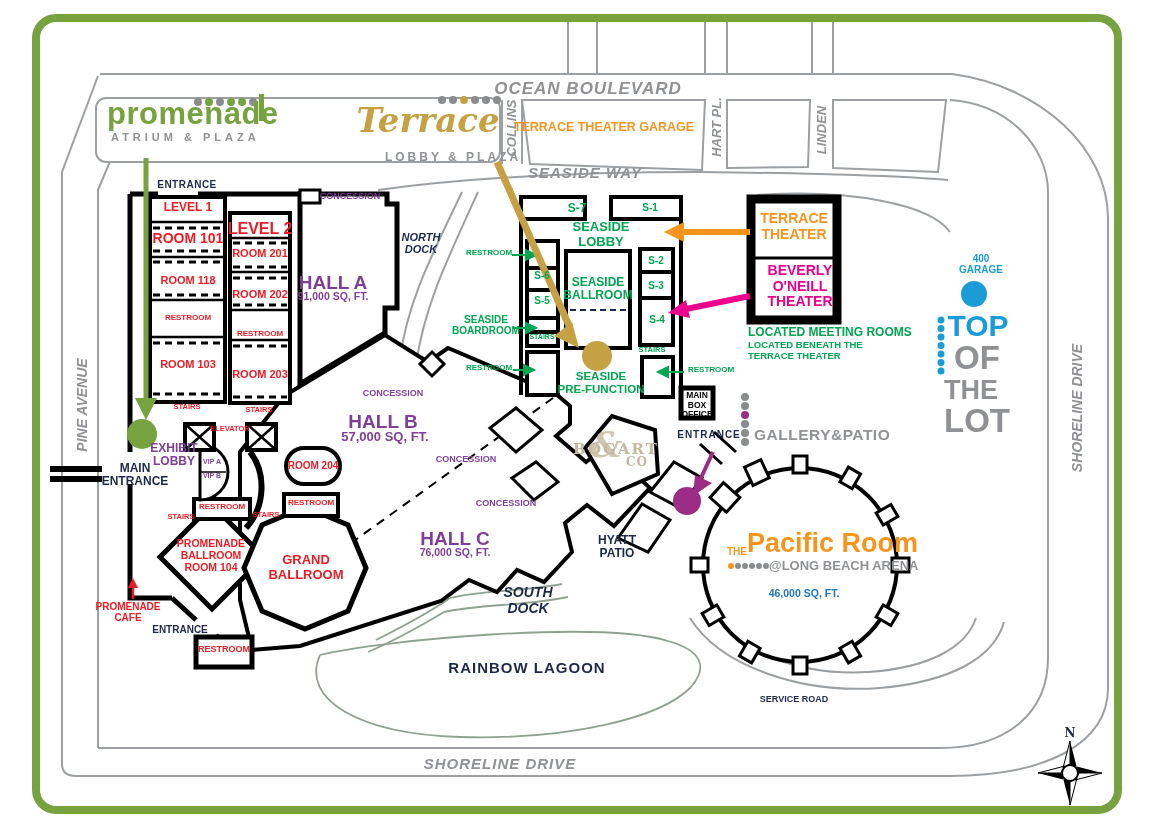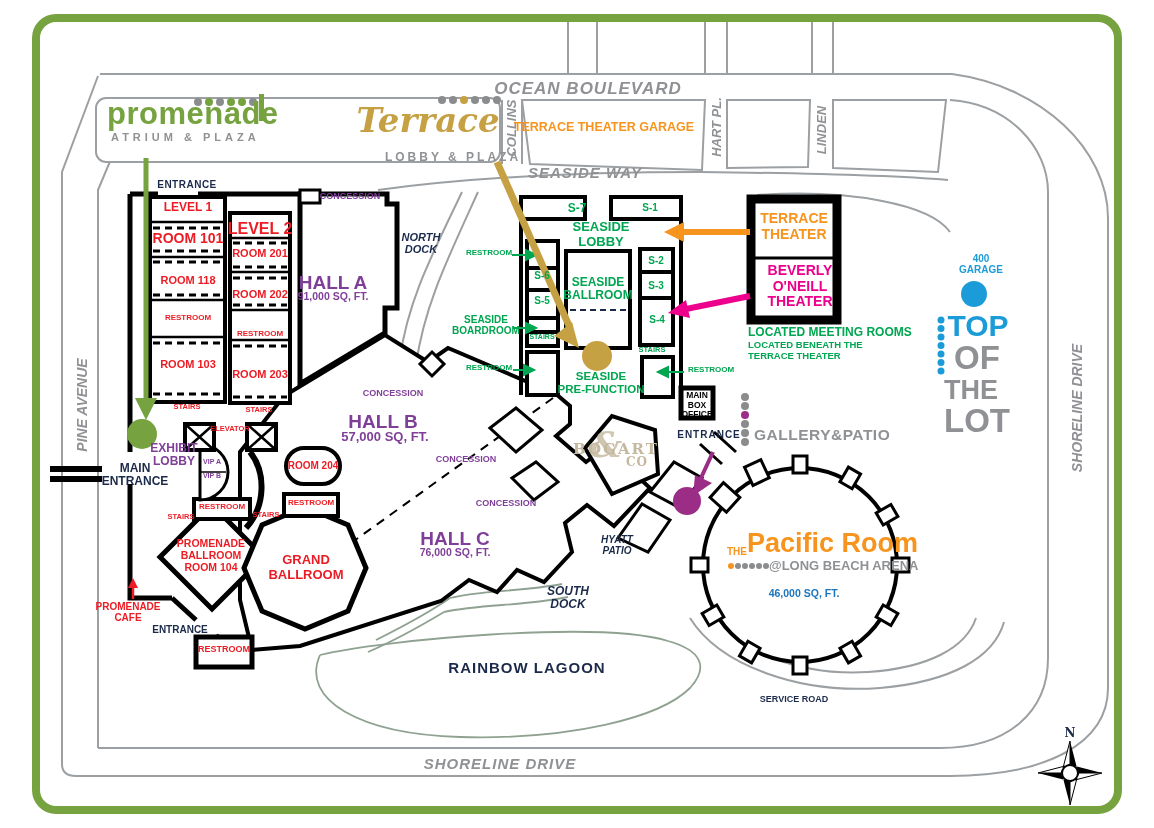--- a/index.html
+++ b/index.html
@@ -265,23 +265,23 @@
 <div class="lbl gry it" style="left:585px;top:165px;font-size:15px;letter-spacing:1px;">SEASIDE WAY</div>
 <div class="lbl v gry it" style="left:83px;top:405px;font-size:14px;">PINE AVENUE</div>
 <div class="lbl v gry it" style="left:1078px;top:408px;font-size:14px;">SHORELINE DRIVE</div>
 <div class="lbl gry it" style="left:500px;top:756px;font-size:15px;letter-spacing:1px;">SHORELINE DRIVE</div>
 <div class="lbl drk" style="left:794px;top:694px;font-size:9px;">SERVICE ROAD</div>
 
 <div class="lbl org" style="left:604px;top:120px;font-size:12.5px;">TERRACE THEATER GARAGE</div>
 <div class="lbl drk" style="left:527px;top:660px;font-size:15px;letter-spacing:1px;">RAINBOW LAGOON</div>
 <div class="lbl drk it" style="left:421px;top:231px;font-size:11px;">NORTH
 DOCK</div>
-<div class="lbl drk it" style="left:528px;top:585px;font-size:12px;margin-left:40px;">SOUTH
+<div class="lbl drk it" style="left:528px;top:585px;font-size:14px;">SOUTH
 DOCK</div>
-<div class="lbl drk" style="left:617px;top:534px;font-size:10px;font-style:italic;">HYATT
+<div class="lbl drk" style="left:617px;top:534px;font-size:12px;">HYATT
 PATIO</div>
 <div class="lbl drk serif" style="left:1070px;top:727px;font-size:12px;">N</div>
 
 <div class="lbl drk" style="left:187px;top:179px;font-size:10px;letter-spacing:.5px;">ENTRANCE</div>
 <div class="lbl red" style="left:188px;top:201px;font-size:12px;">LEVEL 1</div>
 <div class="lbl red" style="left:188px;top:231px;font-size:14px;">ROOM 101</div>
 <div class="lbl red" style="left:188px;top:274px;font-size:11px;">ROOM 118</div>
 <div class="lbl red" style="left:188px;top:314px;font-size:8px;">RESTROOM</div>
 <div class="lbl red" style="left:188px;top:358px;font-size:11px;">ROOM 103</div>
 <div class="lbl red" style="left:187px;top:403px;font-size:7.5px;">STAIRS</div>

